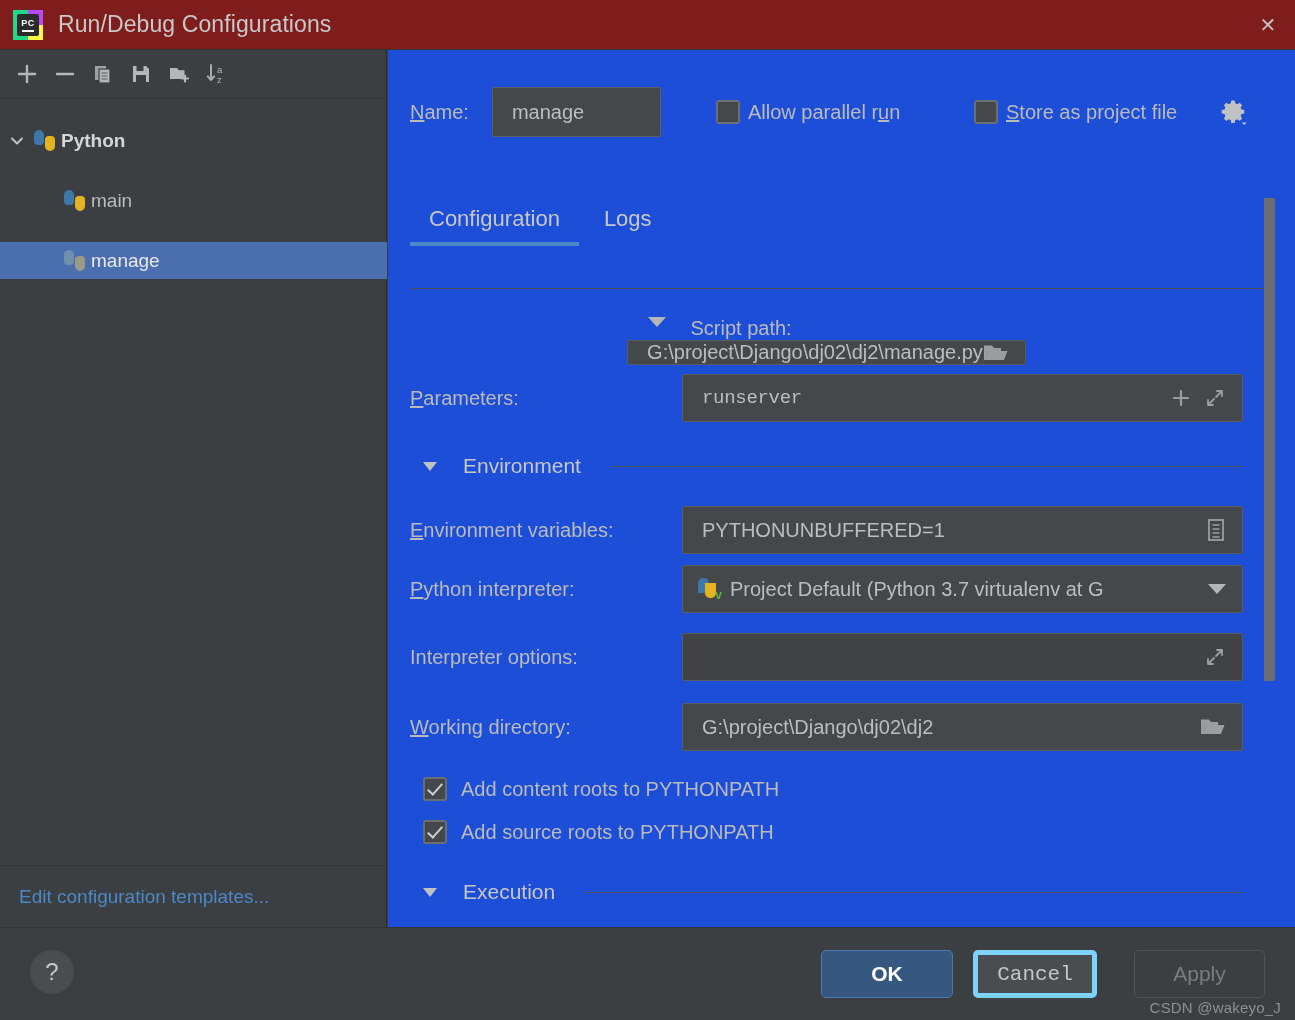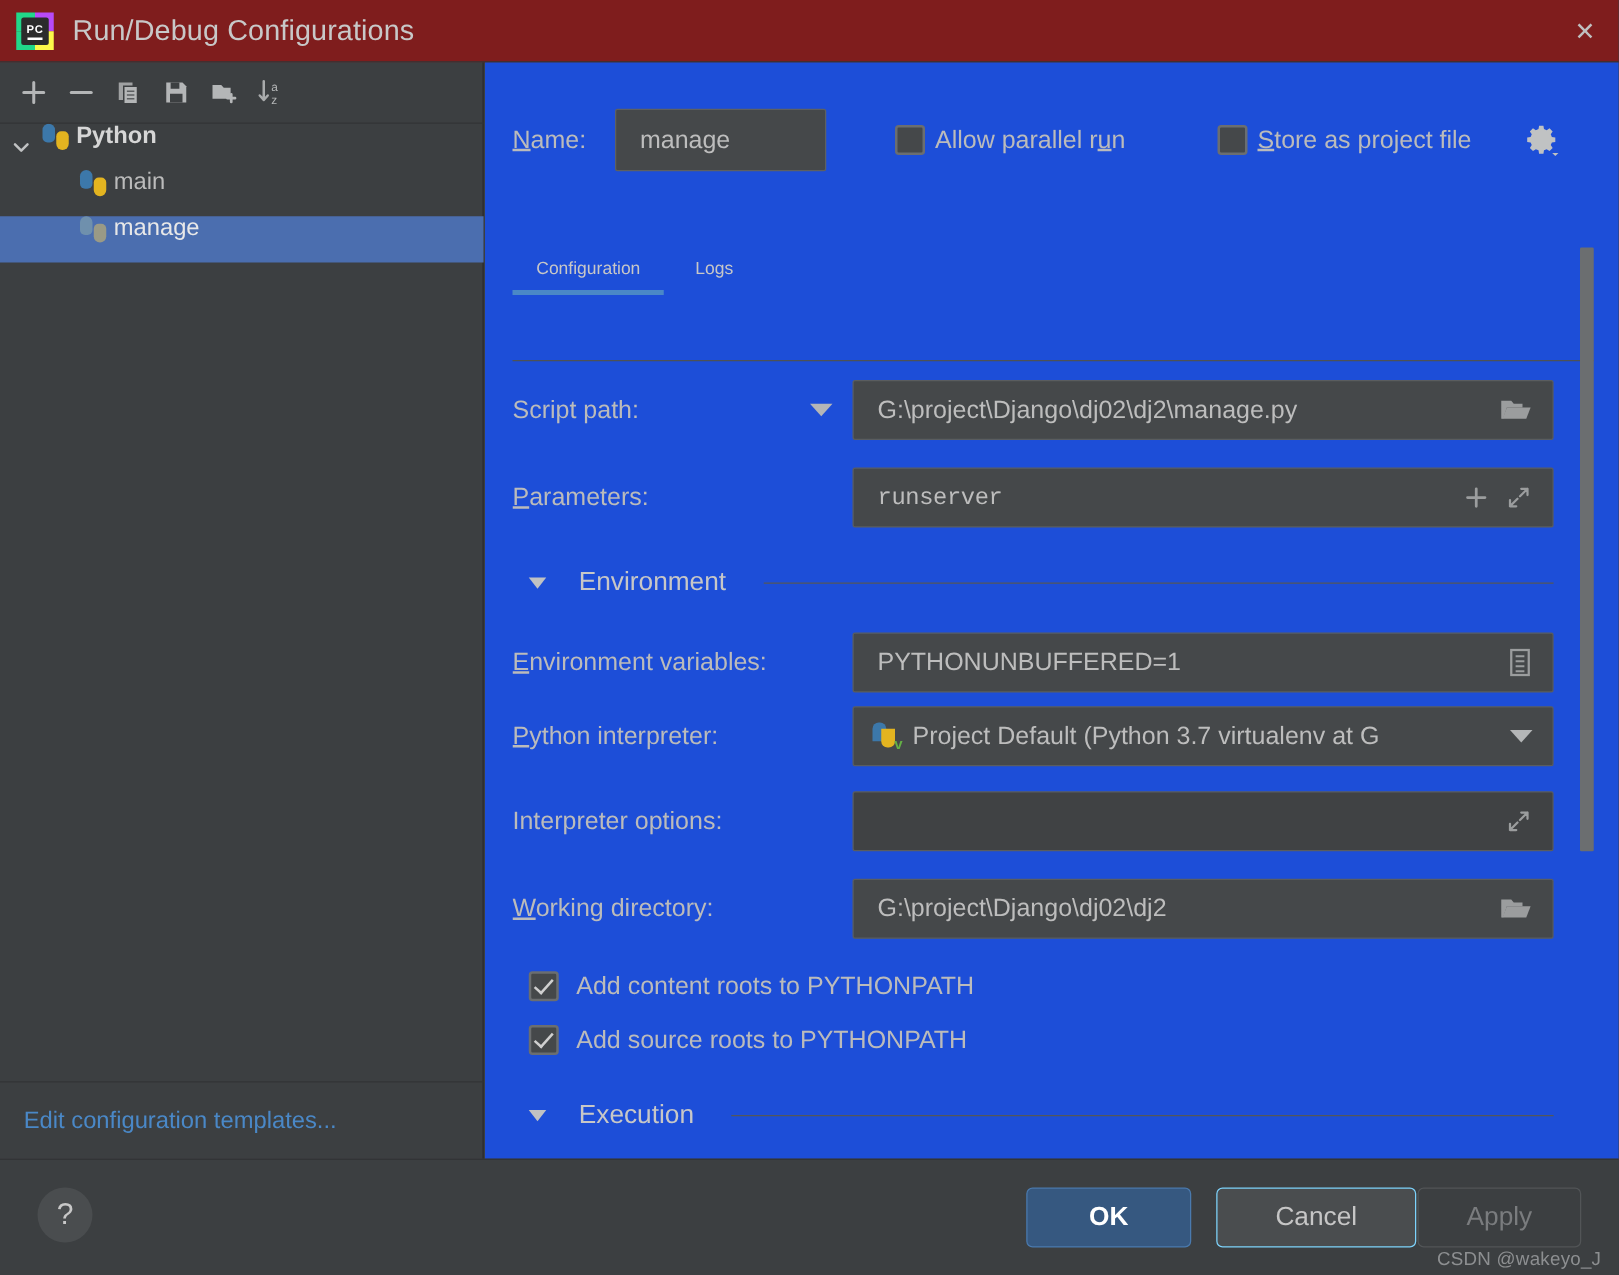--- a/index.html
+++ b/index.html
@@ -67,22 +67,22 @@
     width: 33px; height: 33px; display: flex; align-items: center; justify-content: center;
     cursor: pointer; color: #aeb0b1;
   }
   .tb-btn svg { display: block; }
 
   .tree {
     position: absolute; left: 0; top: 49px; width: 387px; bottom: 62px;
     overflow: hidden;
   }
   .tree-row {
-    display: flex; height: 37px; cursor: pointer;
-    font-size: 19px; color: #bbbbbb;
+    display: flex; align-items: center; height: 37px; cursor: pointer;
+    font-size: 19px; color: #bbbbbb; margin-top: 23px;
   }
   .tree-row.selected { background: #4b6eaf; color: #e8e8e8; }
   .tree-row.group { font-weight: bold; color: #d6d6d6; }
   .chevron {
     width: 34px; display: flex; align-items: center; justify-content: center;
     color: #c0c0c0; flex: 0 0 auto;
   }
   .indent-34 { width: 34px; flex: 0 0 auto; }
   .indent-30 { width: 30px; flex: 0 0 auto; }
   .py-ico {
@@ -143,21 +143,21 @@
     position: absolute; left: 830px; top: 48px; width: 30px; height: 30px;
     cursor: pointer;
   }
 
   
   .tabs {
     position: absolute; left: 22px; top: 152px; right: 20px; height: 52px;
     display: flex; align-items: flex-start; gap: 6px;
   }
   .tab {
-    font-size: 14px; color: #c7c7c7; padding: 4px 19px 14px 19px; cursor: pointer;
+    font-size: 22px; color: #c7c7c7; padding: 4px 19px 14px 19px; cursor: pointer;
     position: relative;
   }
   .tab.active::after {
     content: ""; position: absolute; left: 0; right: 0; bottom: 0;
     height: 4px; background: #4a88c7;
   }
   .tab-underline {
     position: absolute; left: 22px; top: 238px; right: 20px;
     height: 1px; background: #4e5254;
   }
@@ -233,21 +233,21 @@
     border-radius: 50%; background: #4a4d4f;
     display: flex; align-items: center; justify-content: center;
     color: #c8c8c8; font-size: 24px; cursor: pointer;
   }
   .btn {
     position: absolute; top: 22px; height: 48px;
     border-radius: 5px; display: flex; align-items: center; justify-content: center;
     font-size: 21px; cursor: pointer;
   }
   .btn-ok     { left: 821px; width: 132px; background: #365880; border: 1px solid #4a7aae; color: #ffffff; font-weight: bold; }
-  .btn-cancel { left: 973px; width: 160px; background: #4a4d4f; border: 1px solid #7dd3fc; color: #c6c6c6; }
+  .btn-cancel { left: 973px; width: 124px; background: #4a4d4f; border: 5px solid #7dd3fc; color: #c6c6c6; font-family: Liberation Mono, monospace; }
   .btn-apply  { left: 1134px; width: 131px; background: #3c3f41; border: 1px solid #525557; color: #7a7c7e; }
   .watermark {
     position: absolute; right: 14px; bottom: 4px;
     color: #8d8f91; font-size: 15px; letter-spacing: 0.2px;
   }
 </style>
 </head>
 <body>
 
 <div id="root">
@@ -374,21 +374,21 @@
     </div>
 
     <div class="tabs">
       <div class="tab active">Configuration</div>
       <div class="tab">Logs</div>
     </div>
     <div class="tab-underline"></div>
 
     <div class="form-area">
 
-      <div class="frow" style="top:14px;">
+      <div class="frow" style="top:27px;flex-direction:column;">
         <span class="lbl">Script path:</span>
         <span class="caret-down script-caret"></span>
         <span class="field">
           <span class="val">G:\project\Django\dj02\dj2\manage.py</span>
           <span class="field-icons">
             <span class="fic">
               <svg width="26" height="22" viewBox="0 0 26 22">
                 <path d="M1 3.5h8l2 2.5h7v3H5.5L2.5 18H1z" fill="#9b9d9e"></path>
                 <path d="M5.5 9h19l-3.5 9h-19z" fill="#9b9d9e"></path>
               </svg>

